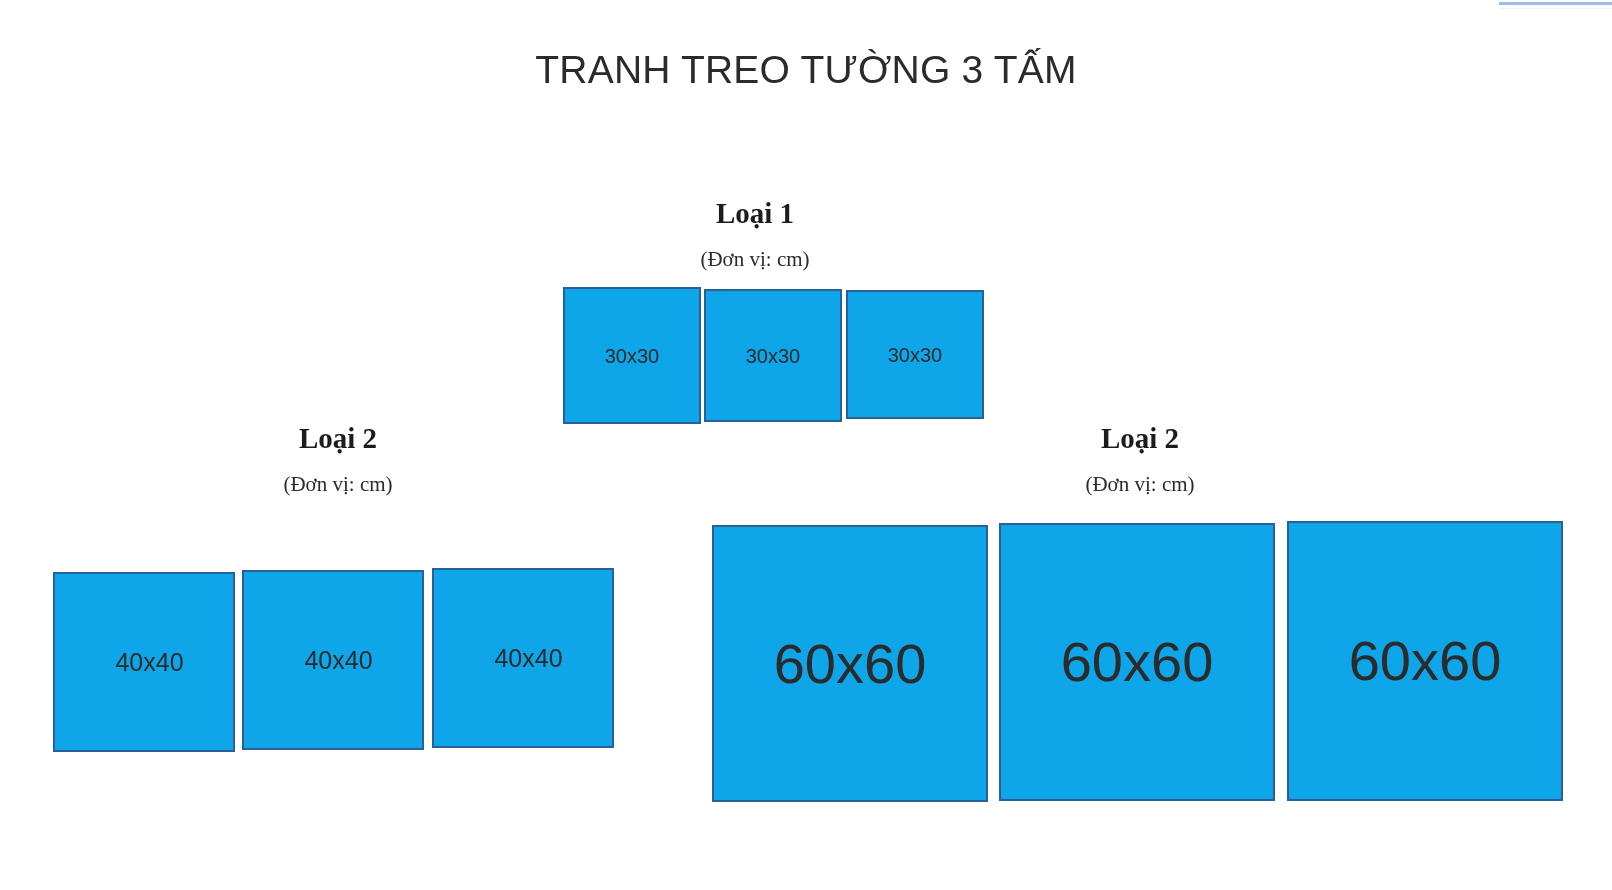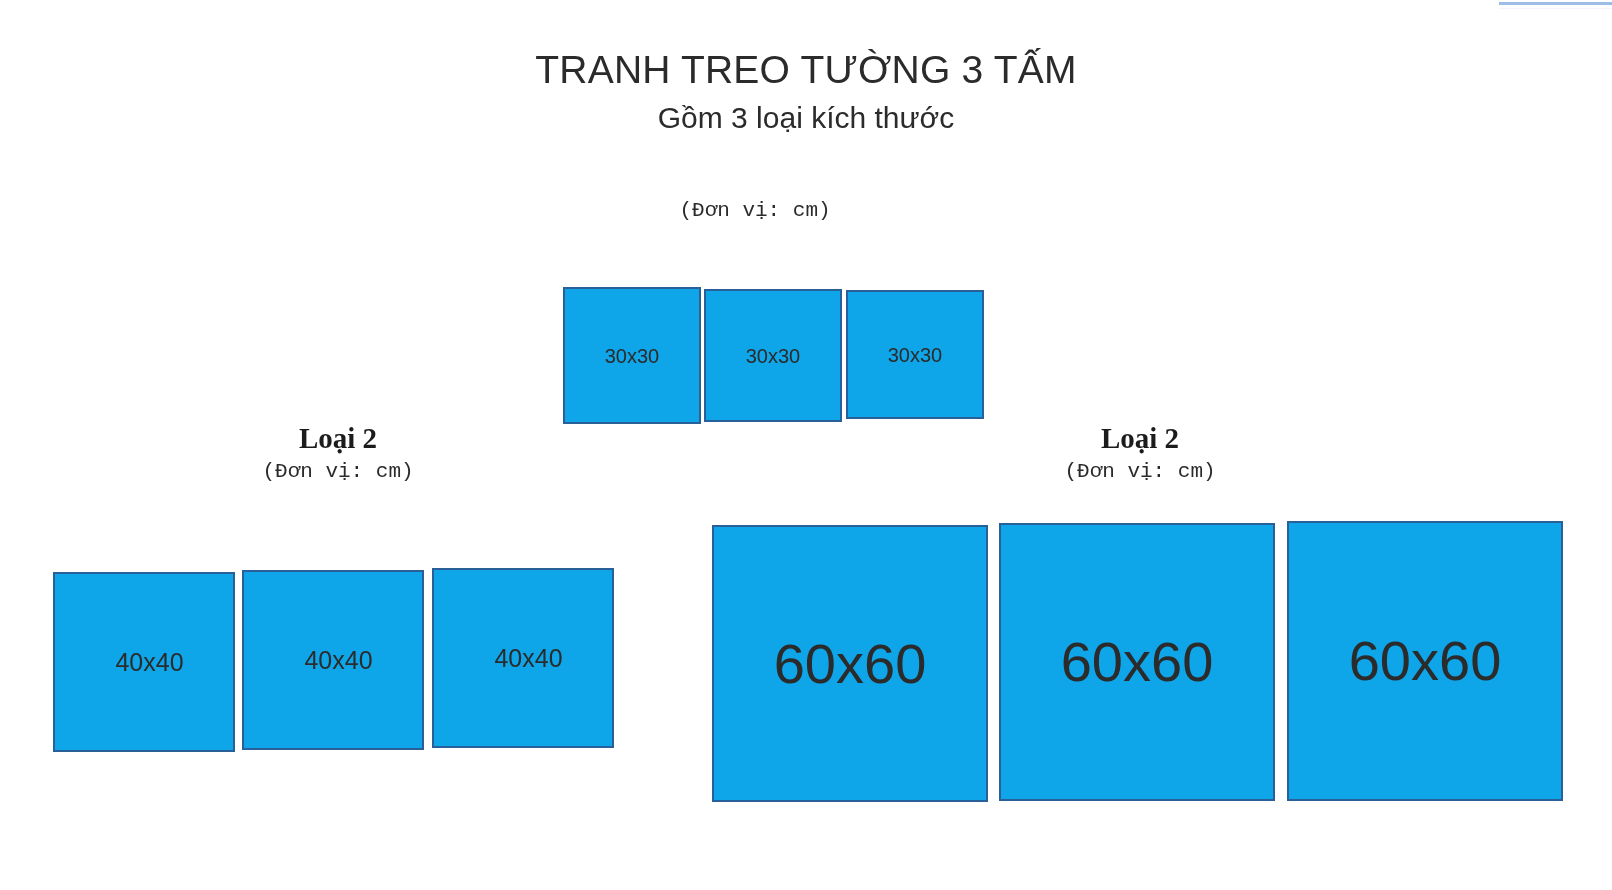--- a/index.html
+++ b/index.html
@@ -78,26 +78,26 @@
   .group-label .gl-name {
     display: block;
     font-family: "Liberation Serif", serif;
     font-size: 29px;
     font-weight: 700;
     color: #1c1c1c;
     line-height: 1.25;
   }
   .group-label .gl-unit {
     display: block;
-    font-family: Liberation Mono, monospace;
+    font-family: Liberation Serif, serif;
     font-size: 21px;
     font-weight: 400;
     color: #2b2b2b;
     line-height: 1.35;
-    margin-top: 2px;
+    margin-top: 14px;
   }
 
   
   .panel {
     position: absolute;
     box-sizing: border-box;
     background: #0ea5e9;
     border: 2px solid #2a6099;
     display: flex;
     align-items: center;
@@ -116,23 +116,23 @@
 </head>
 <body>
 
 <div class="canvas">
 
   <div class="top-rule"></div>
   <div class="top-rule-2"></div>
 
   <div class="doc-title">TRANH TREO TƯỜNG 3 TẤM</div>
 
-  <div class="doc-subtitle">Gồm 3 loại kích thước</div>
 
   <div class="group-label" style="left:575px; top:195px; width:360px;">
+    <span class="gl-name">Loại 1</span>
     <span class="gl-unit">(Đơn vị: cm)</span>
   </div>
 
   <div class="panel sz-sm" style="left:563px; top:287px; width:138px; height:137px;">
     <span class="panel-size">30x30</span>
   </div>
   <div class="panel sz-sm" style="left:704px; top:289px; width:138px; height:133px;">
     <span class="panel-size">30x30</span>
   </div>
   <div class="panel sz-sm" style="left:846px; top:290px; width:138px; height:129px;">

